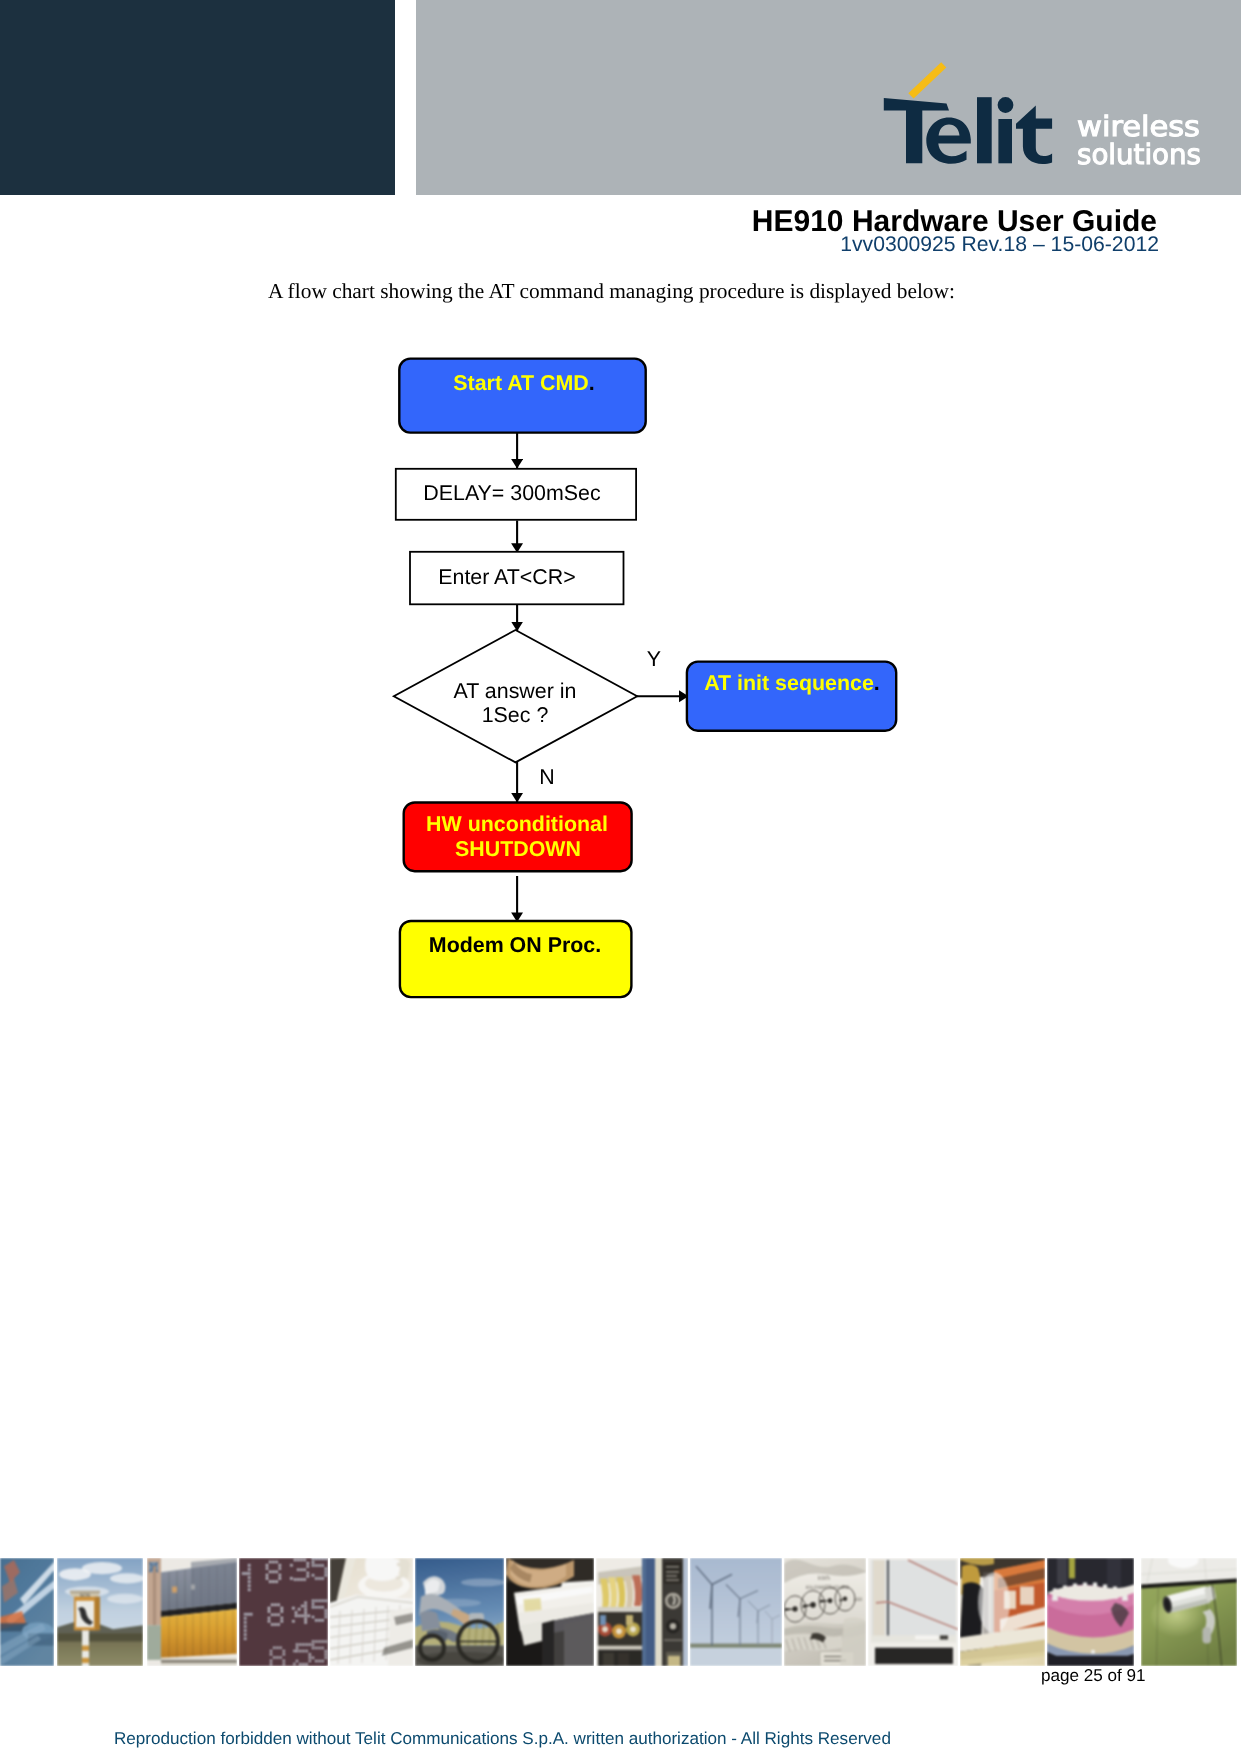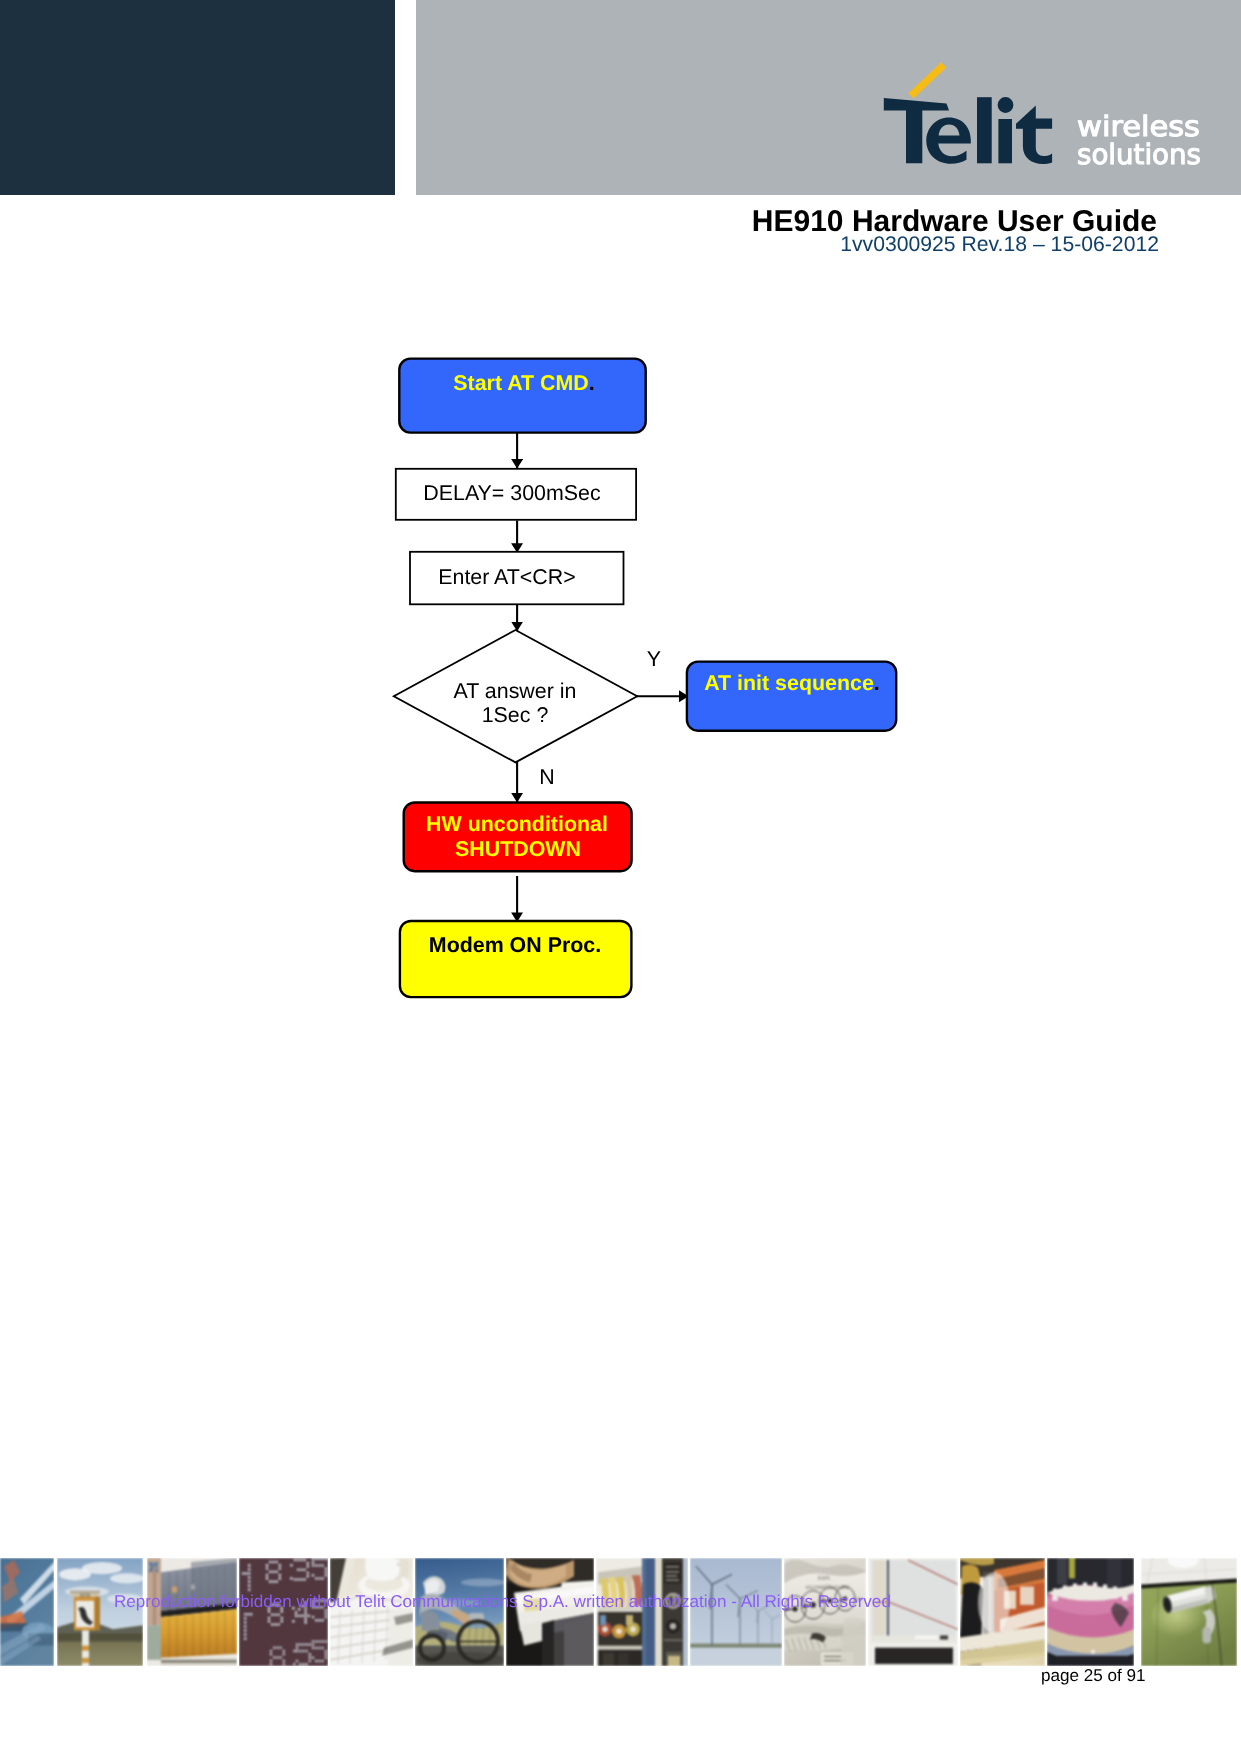--- a/index.html
+++ b/index.html
@@ -13,21 +13,21 @@
   #hdr-title{position:absolute;right:84px;top:207px;text-align:right;font-family:"Liberation Sans",sans-serif;font-weight:bold;font-size:30px;color:#000;letter-spacing:0px;line-height:1;}
   #hdr-sub{position:absolute;right:82px;top:234px;text-align:left;font-family:"Liberation Sans",sans-serif;font-size:21.2px;line-height:1;color:#103f6b;}
   #intro{position:absolute;left:268px;top:281px;font-size:21.4px;line-height:1;color:#000;font-family:"Liberation Serif",serif;}
   #flow{position:absolute;left:0;top:0;}
 
   
   #footer-strip{position:absolute;left:0;top:1558px;width:1241px;height:108px;}
   .ph{position:absolute;top:0;height:108px;overflow:hidden;}
   .ph > svg{display:block;filter:blur(1.1px) saturate(0.88) contrast(0.95);}
 
-  #footer-text{position:absolute;left:114px;top:1593px;font-family:"Liberation Sans",sans-serif;font-size:17.1px;line-height:1;color:#8b5cf6;}
+  #footer-text{position:absolute;left:114px;top:1730px;font-family:"Liberation Sans",sans-serif;font-size:17.1px;line-height:1;color:#0c4a6e;}
   #footer-page{position:absolute;left:1004px;top:1667px;font-family:"Liberation Sans",sans-serif;font-size:17.1px;line-height:1;color:#000;margin-left:37px;}
 </style>
 </head>
 <body>
 
 <div class="page">
   <div id="hdr-dark"></div>
   <div id="hdr-gray"></div>
   <div id="logo">
     <svg width="340" height="120" viewBox="0 0 340 120" xmlns="http://www.w3.org/2000/svg" shape-rendering="geometricPrecision">
@@ -42,20 +42,21 @@
         <path d="M155.8,50.5 L155.8,63.4 L172.1,63.4 L172.1,73.8 L155.8,73.8 L155.8,92.6 C155.8,98.2 158.7,101.0 163.7,101.0 C166.8,101.0 169.6,100.2 172.1,98.4 L172.1,107.6 C168.9,108.7 165.9,109.1 162.6,109.1 C151.9,109.1 142.9,103.0 142.9,91.6 L142.9,73.8 L136.0,73.8 L136.0,68.7 Z"></path>
       </g>
       <g fill="#FFFFFF" stroke="#FFFFFF" stroke-width="1.1" font-family="DejaVu Sans, sans-serif" font-size="28" font-weight="400">
         <text x="197" y="80.5" textLength="123" lengthAdjust="spacingAndGlyphs">wireless</text>
         <text x="197" y="109" textLength="124" lengthAdjust="spacingAndGlyphs">solutions</text>
       </g>
     </svg>
   </div>
   <div id="hdr-title">HE910 Hardware User Guide</div>
   <div id="hdr-sub">1vv0300925 Rev.18 – 15-06-2012</div>
+  <div id="intro">A flow chart showing the AT command managing procedure is displayed below:</div>
   <svg id="flow" width="1241" height="1100" viewBox="0 0 1241 1100" xmlns="http://www.w3.org/2000/svg">
     <defs>
       <marker id="arrh" markerWidth="14" markerHeight="14" refX="9.6" refY="6" orient="auto" markerUnits="userSpaceOnUse">
         <path d="M0,0 L9.6,6 L0,12 Z" fill="#000"></path>
       </marker>
     </defs>
     <g stroke="#000" stroke-width="2.1" fill="none">
       <line x1="517.1" y1="432.5" x2="517.1" y2="468.6" marker-end="url(#arrh)"></line>
       <line x1="517.1" y1="520.5" x2="517.1" y2="552.8" marker-end="url(#arrh)"></line>
       <line x1="517.1" y1="604.6" x2="517.1" y2="631.2" marker-end="url(#arrh)"></line>

